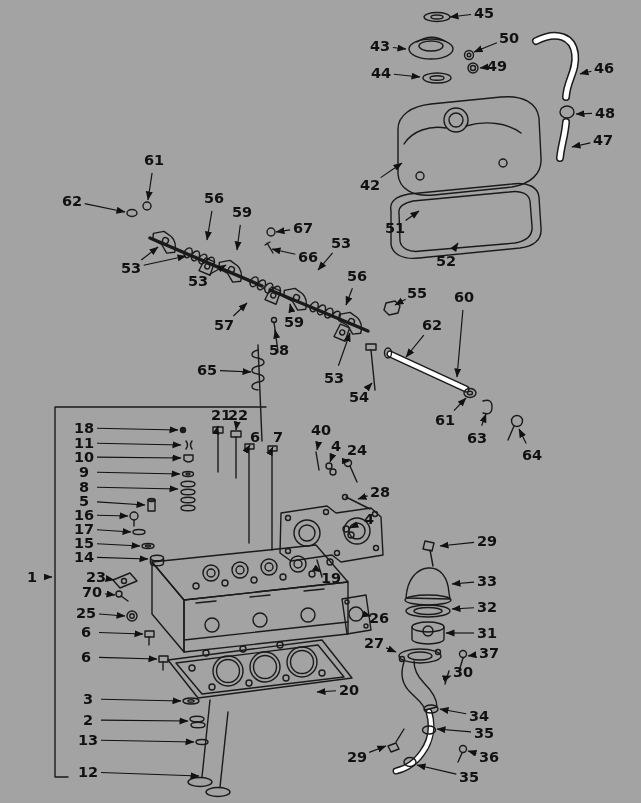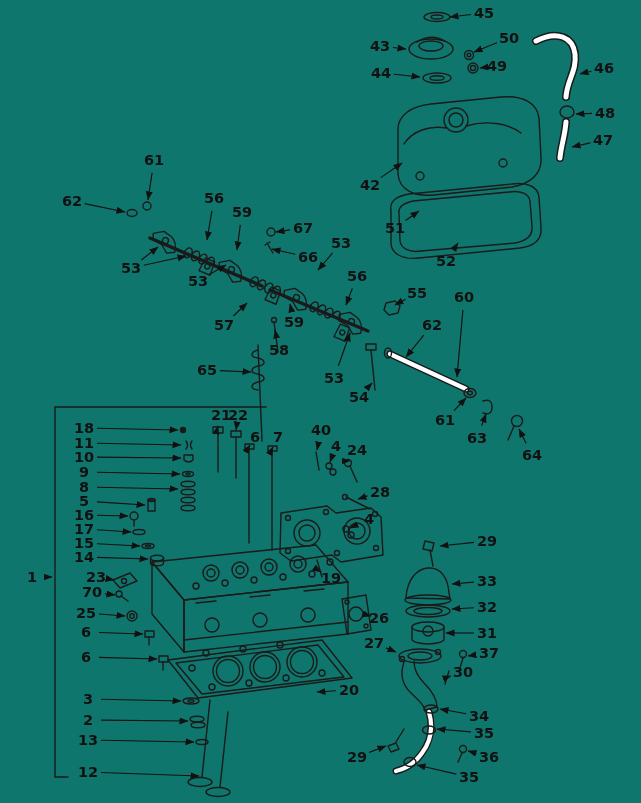--- a/index.html
+++ b/index.html
@@ -1,16 +1,16 @@
 <!DOCTYPE html>
 <html><head>
 <meta charset="utf-8">
 <style>
   html,body{margin:0;padding:0;background:#ffffff;}
-  #stage{position:relative;width:641px;height:803px;background:#0f766e;overflow:hidden;
+  #stage{position:relative;width:641px;height:803px;background:#a3a3a3;overflow:hidden;
          font-family:"DejaVu Sans", sans-serif;}
   svg{position:absolute;left:0;top:0;}
   .draw{stroke:#1a1a1a;fill:none;stroke-width:1.4;stroke-linecap:round;stroke-linejoin:round;}
   .shaft{stroke-width:3.4;}
   .tube-outer{stroke:#1a1a1a;stroke-width:8;fill:none;}
   .tube-inner{stroke:#ffffff;stroke-width:5;fill:none;}
   .pipe-outer{stroke:#1a1a1a;stroke-width:7;fill:none;}
   .pipe-inner{stroke:#ffffff;stroke-width:4.2;fill:none;}
   .leader{stroke:#111111;stroke-width:1.15;fill:none;}
   .callout{font:bold 14.5px "DejaVu Sans", sans-serif;fill:#111111;

